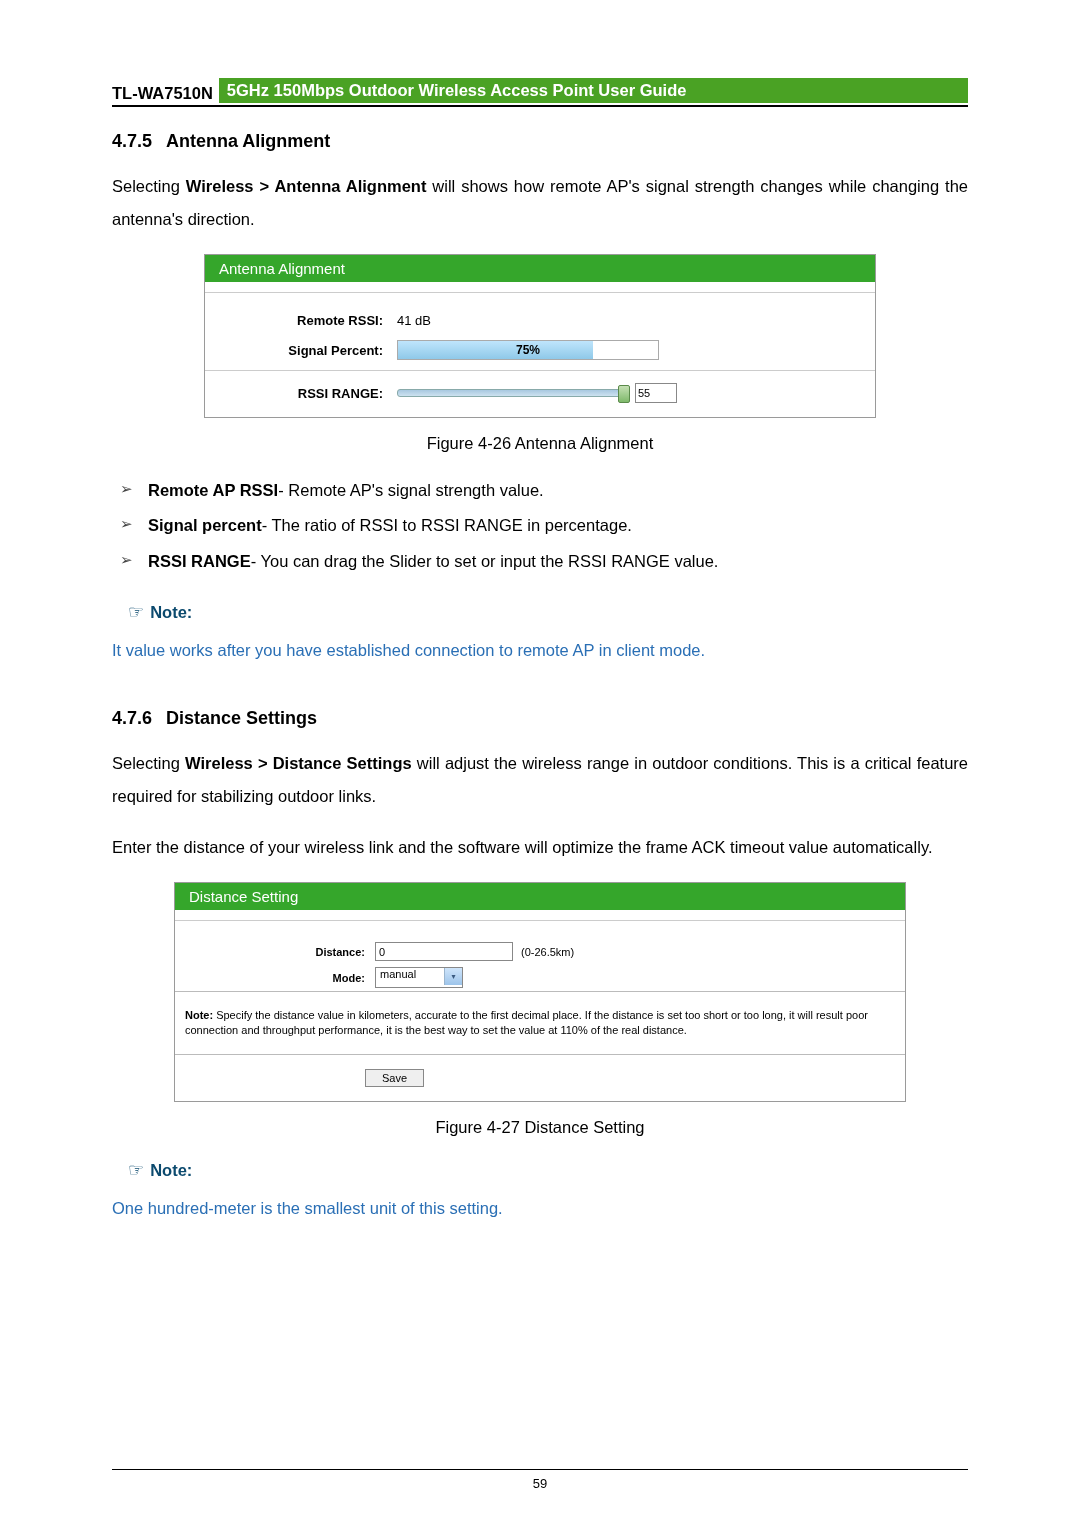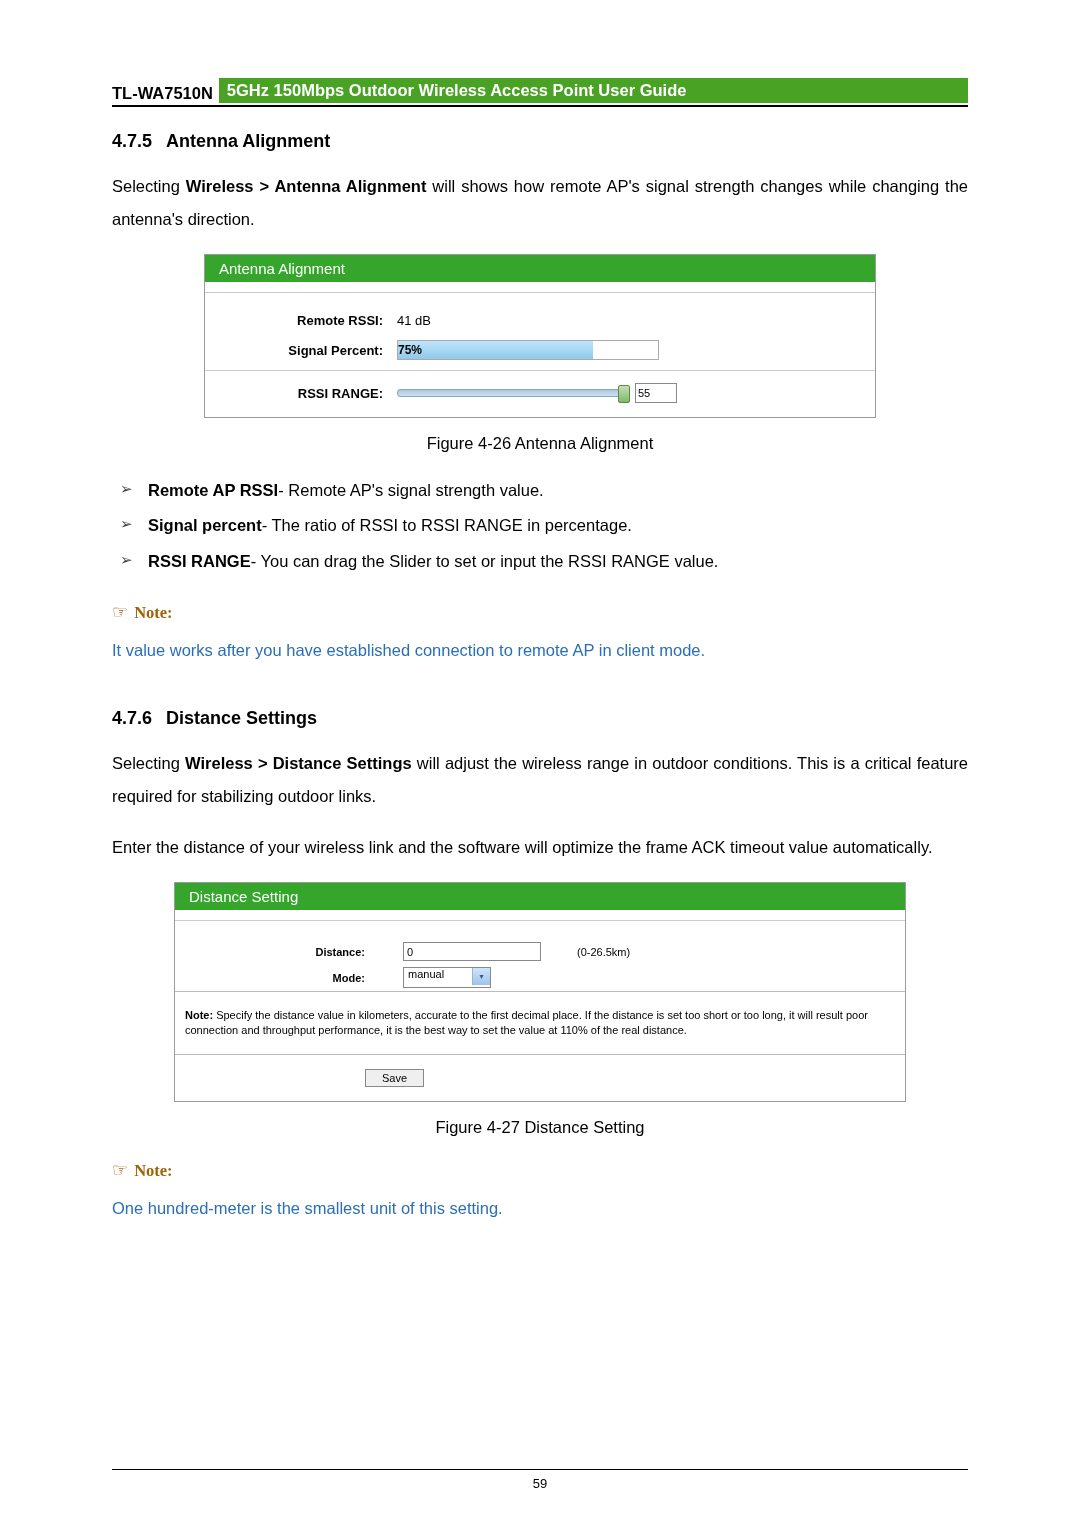--- a/index.html
+++ b/index.html
@@ -99,21 +99,21 @@
     display: flex;
     align-items: center;
   }
   .signal-bar-fill {
     height: 100%;
     background: linear-gradient(#bfe5fc, #8fc9e9);
   }
   .signal-bar-text {
     position: absolute;
     width: 100%;
-    text-align: left;
+    text-align: center;
     font-size: 12px;
     font-weight: bold;
   }
   .panel-sep {
     border-top: 1px solid #ccc;
     margin: 4px -18px 6px -18px;
   }
   .slider-wrap {
     display: flex;
     align-items: center;
@@ -164,23 +164,22 @@
   ul.arrow-list li:before {
     content: "➢";
     position: absolute;
     left: 8px;
     top: 0;
     font-size: 15px;
     color: #444;
   }
   .note-heading {
     font-size: 16.5px;
-    color: #a16207;
-    margin: 18px 0 12px 0;
-    font-family: Liberation Serif, serif;
+    color: #0c4a6e;
+    margin: 18px 0 12px 16px;
   }
   .note-heading .hand {
     font-size: 18px;
     margin-right: 6px;
   }
   .note-body {
     font-size: 16.5px;
     color: #2a6fb5;
     line-height: 1.9;
     margin: 0 0 42px 0;
@@ -192,21 +191,20 @@
     font-size: 12px;
     font-family: Arial, sans-serif;
   }
   .panel2-body {
     padding: 18px 10px 6px 10px;
   }
   .panel2-row {
     display: flex;
     align-items: center;
     padding: 3px 0;
-    gap: 28px;
   }
   .panel2-label {
     width: 180px;
     text-align: right;
     font-weight: bold;
     font-size: 11px;
     padding-right: 10px;
   }
   .panel2-input {
     width: 130px;

